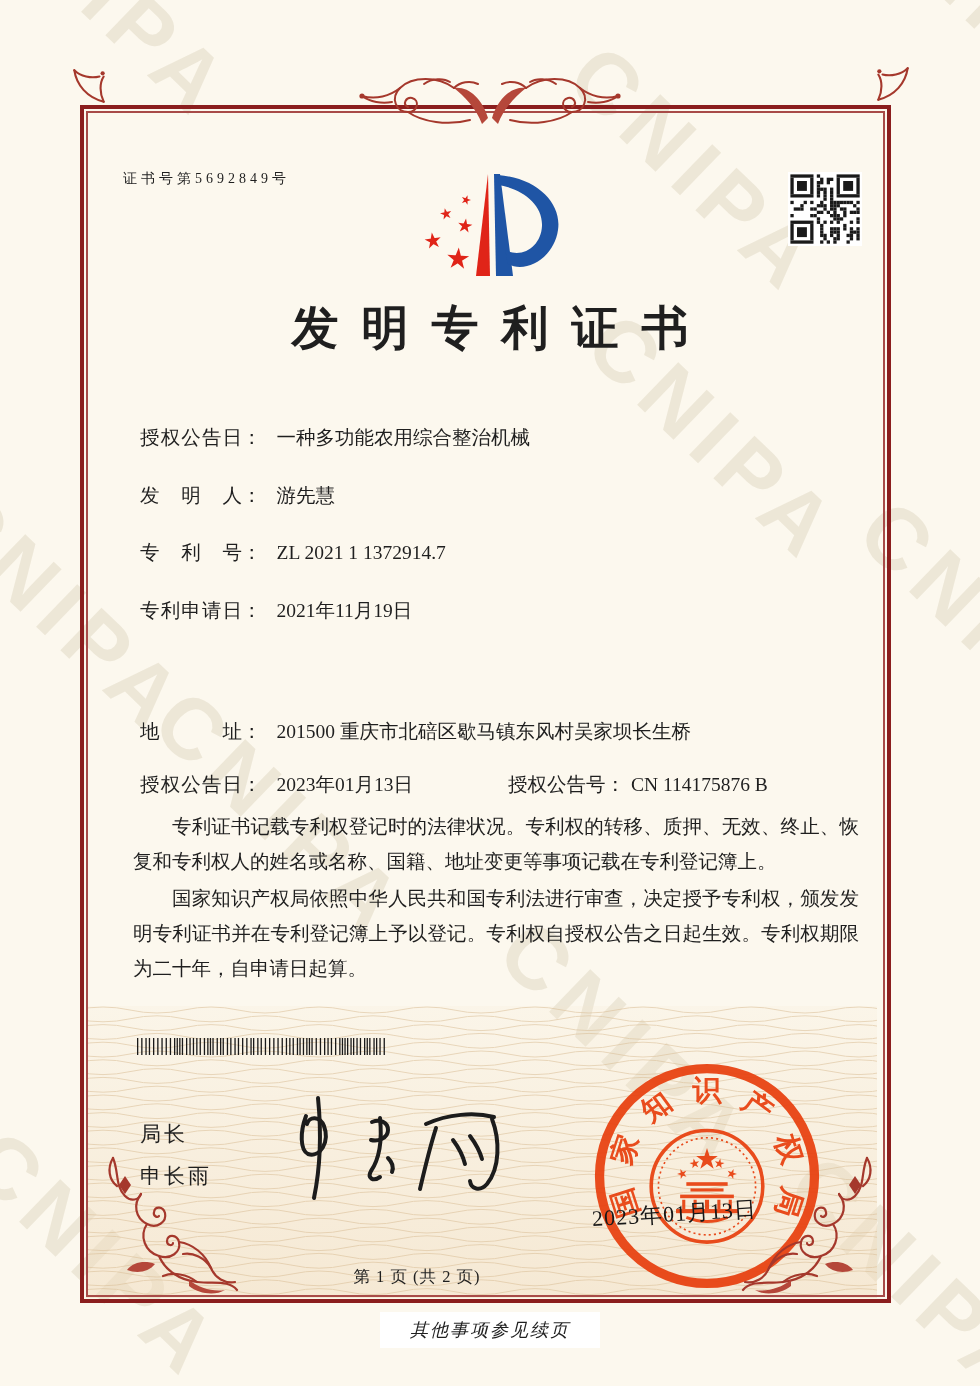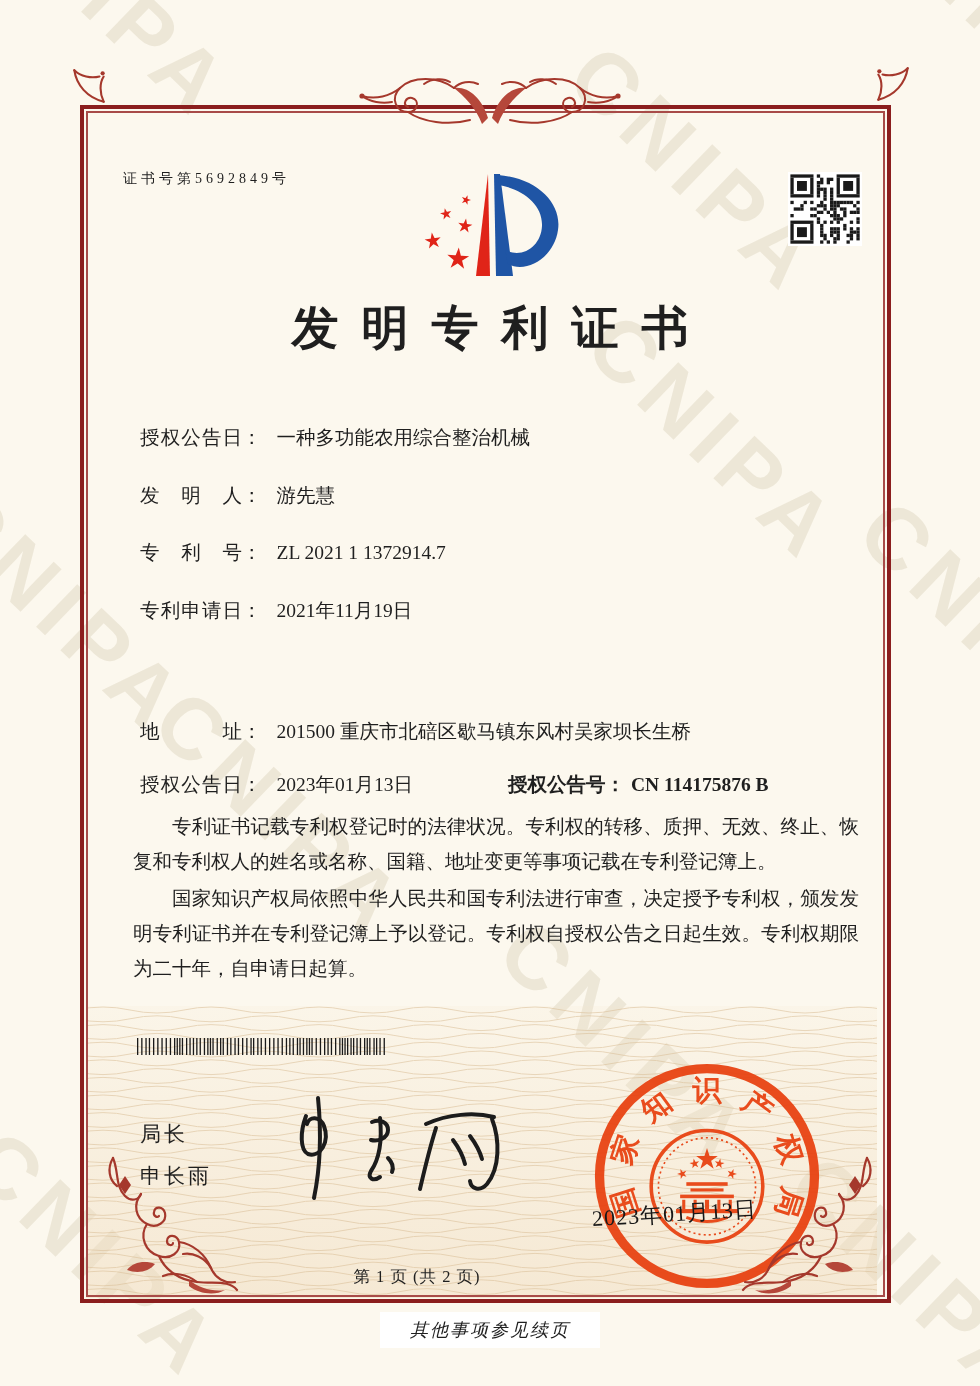--- a/index.html
+++ b/index.html
@@ -26,21 +26,21 @@
   .logo{position:absolute;left:420px;top:162px;width:142px;height:122px;z-index:2;}
   .qr{position:absolute;left:788px;top:172px;width:74px;height:74px;background:#fff;z-index:2;}
   .title{position:absolute;left:0;top:297px;width:100%;text-align:center;font-size:47px;
          font-weight:700;letter-spacing:23px;text-indent:23px;z-index:2;}
   
   .field{position:absolute;left:140px;font-size:19.5px;z-index:2;white-space:nowrap;}
   .flabel{display:inline-block;width:102px;text-align:justify;text-align-last:justify;vertical-align:bottom;}
   .fvalue{margin-left:15px;font-family:Liberation Serif, serif;}
   .f-r0{top:424px;} .f-r1{top:482px;} .f-r2{top:539px;} .f-r3{top:597px;}
   .f-r4{top:658px;} .f-r5{top:718px;} .f-r6{top:765px;margin-top:6px;}
-  .field2{position:absolute;left:508px;font-size:19.5px;z-index:2;white-space:nowrap;font-weight:bold;}
+  .field2{position:absolute;left:508px;font-size:19.5px;z-index:2;white-space:nowrap;}
   
   .body-text{position:absolute;left:133px;top:810px;width:726px;font-size:19.5px;
              line-height:1.78;text-align:justify;z-index:2;}
   .body-text p{margin:0 0 3px 0;text-indent:2em;}
   
   .waves{position:absolute;left:86px;top:1006px;width:791px;height:292px;z-index:0;
          background:linear-gradient(180deg,rgba(244,228,202,0.15),rgba(240,220,190,0.55));}
   .waves svg{width:100%;height:100%;}
   .barcode{position:absolute;left:135px;top:1038px;width:256px;height:17px;z-index:2;}
   .signer-title{position:absolute;left:140px;top:1120px;font-size:21px;z-index:2;

